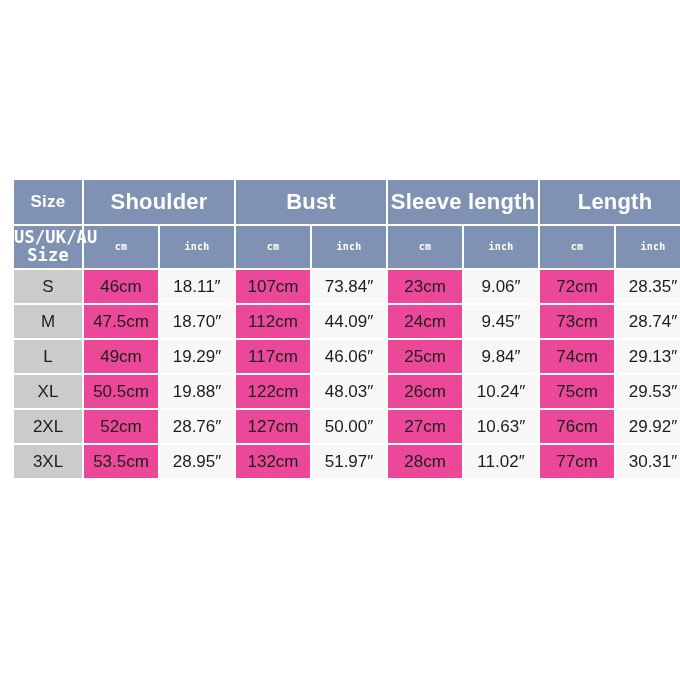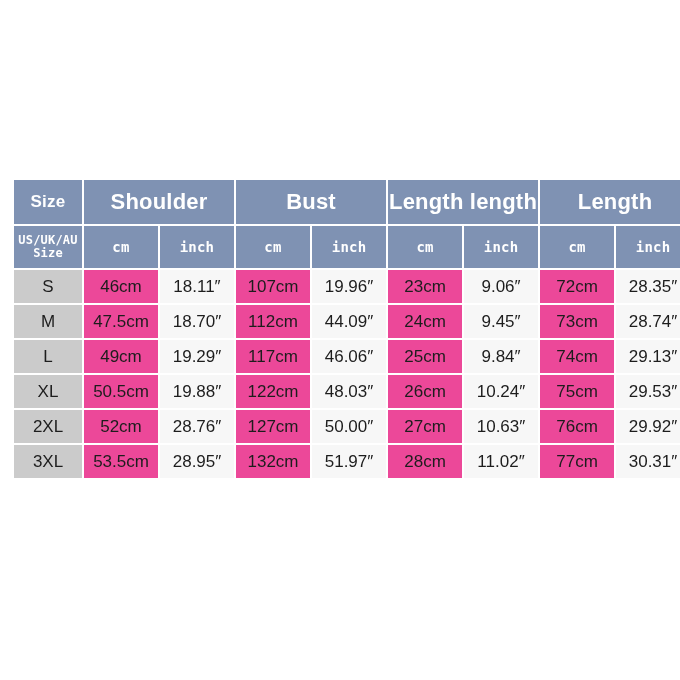--- a/index.html
+++ b/index.html
@@ -42,31 +42,31 @@
     color: #ffffff;
     font-weight: bold;
     letter-spacing: 0.2px;
   }
   .hdr-group {
     height: 44px;
     font-size: 22px;
   }
   .hdr-unit {
     height: 42px;
-    font-size: 14px;
+    font-size: 10px;
     font-family: "DejaVu Sans Mono", monospace;
     font-weight: bold;
   }
   .hdr-size-top {
     height: 44px;
     font-size: 17px;
   }
   .hdr-size-sub {
     height: 42px;
-    font-size: 12px;
+    font-size: 17px;
     font-family: "DejaVu Sans Mono", monospace;
     font-weight: bold;
     line-height: 1.25;
   }
 
   
   tr.data-row td {
     height: 33px;
     font-size: 17px;
     color: #1d1d1d;
@@ -104,21 +104,21 @@
       <col class="c-cm">
         <col class="c-inch">
       <col class="c-cm">
         <col class="c-inch">
     </colgroup>
     <tbody>
       <tr>
         <td class="hdr hdr-size-top">Size</td>
         <td class="hdr hdr-group" colspan="2">Shoulder</td>
         <td class="hdr hdr-group" colspan="2">Bust</td>
-        <td class="hdr hdr-group" colspan="2">Length length</td>
+        <td class="hdr hdr-group" colspan="2">Sleeve length</td>
         <td class="hdr hdr-group" colspan="2">Length</td>
       </tr>
 
       <tr>
         <td class="hdr hdr-size-sub">
           <span>US/UK/AU</span><br>
           <span>Size</span>
         </td>
         <td class="hdr hdr-unit">cm</td>
         <td class="hdr hdr-unit">inch</td>
@@ -128,21 +128,21 @@
         <td class="hdr hdr-unit">inch</td>
         <td class="hdr hdr-unit">cm</td>
         <td class="hdr hdr-unit">inch</td>
       </tr>
 
       <tr class="data-row">
         <td class="cell-size">S</td>
         <td class="cell-cm">46cm</td>
         <td class="cell-inch">18.11″</td>
         <td class="cell-cm">107cm</td>
-        <td class="cell-inch">19.96″</td>
+        <td class="cell-inch">73.84″</td>
         <td class="cell-cm">23cm</td>
         <td class="cell-inch">9.06″</td>
         <td class="cell-cm">72cm</td>
         <td class="cell-inch">28.35″</td>
       </tr>
 
       <tr class="data-row">
         <td class="cell-size">M</td>
         <td class="cell-cm">47.5cm</td>
         <td class="cell-inch">18.70″</td>

